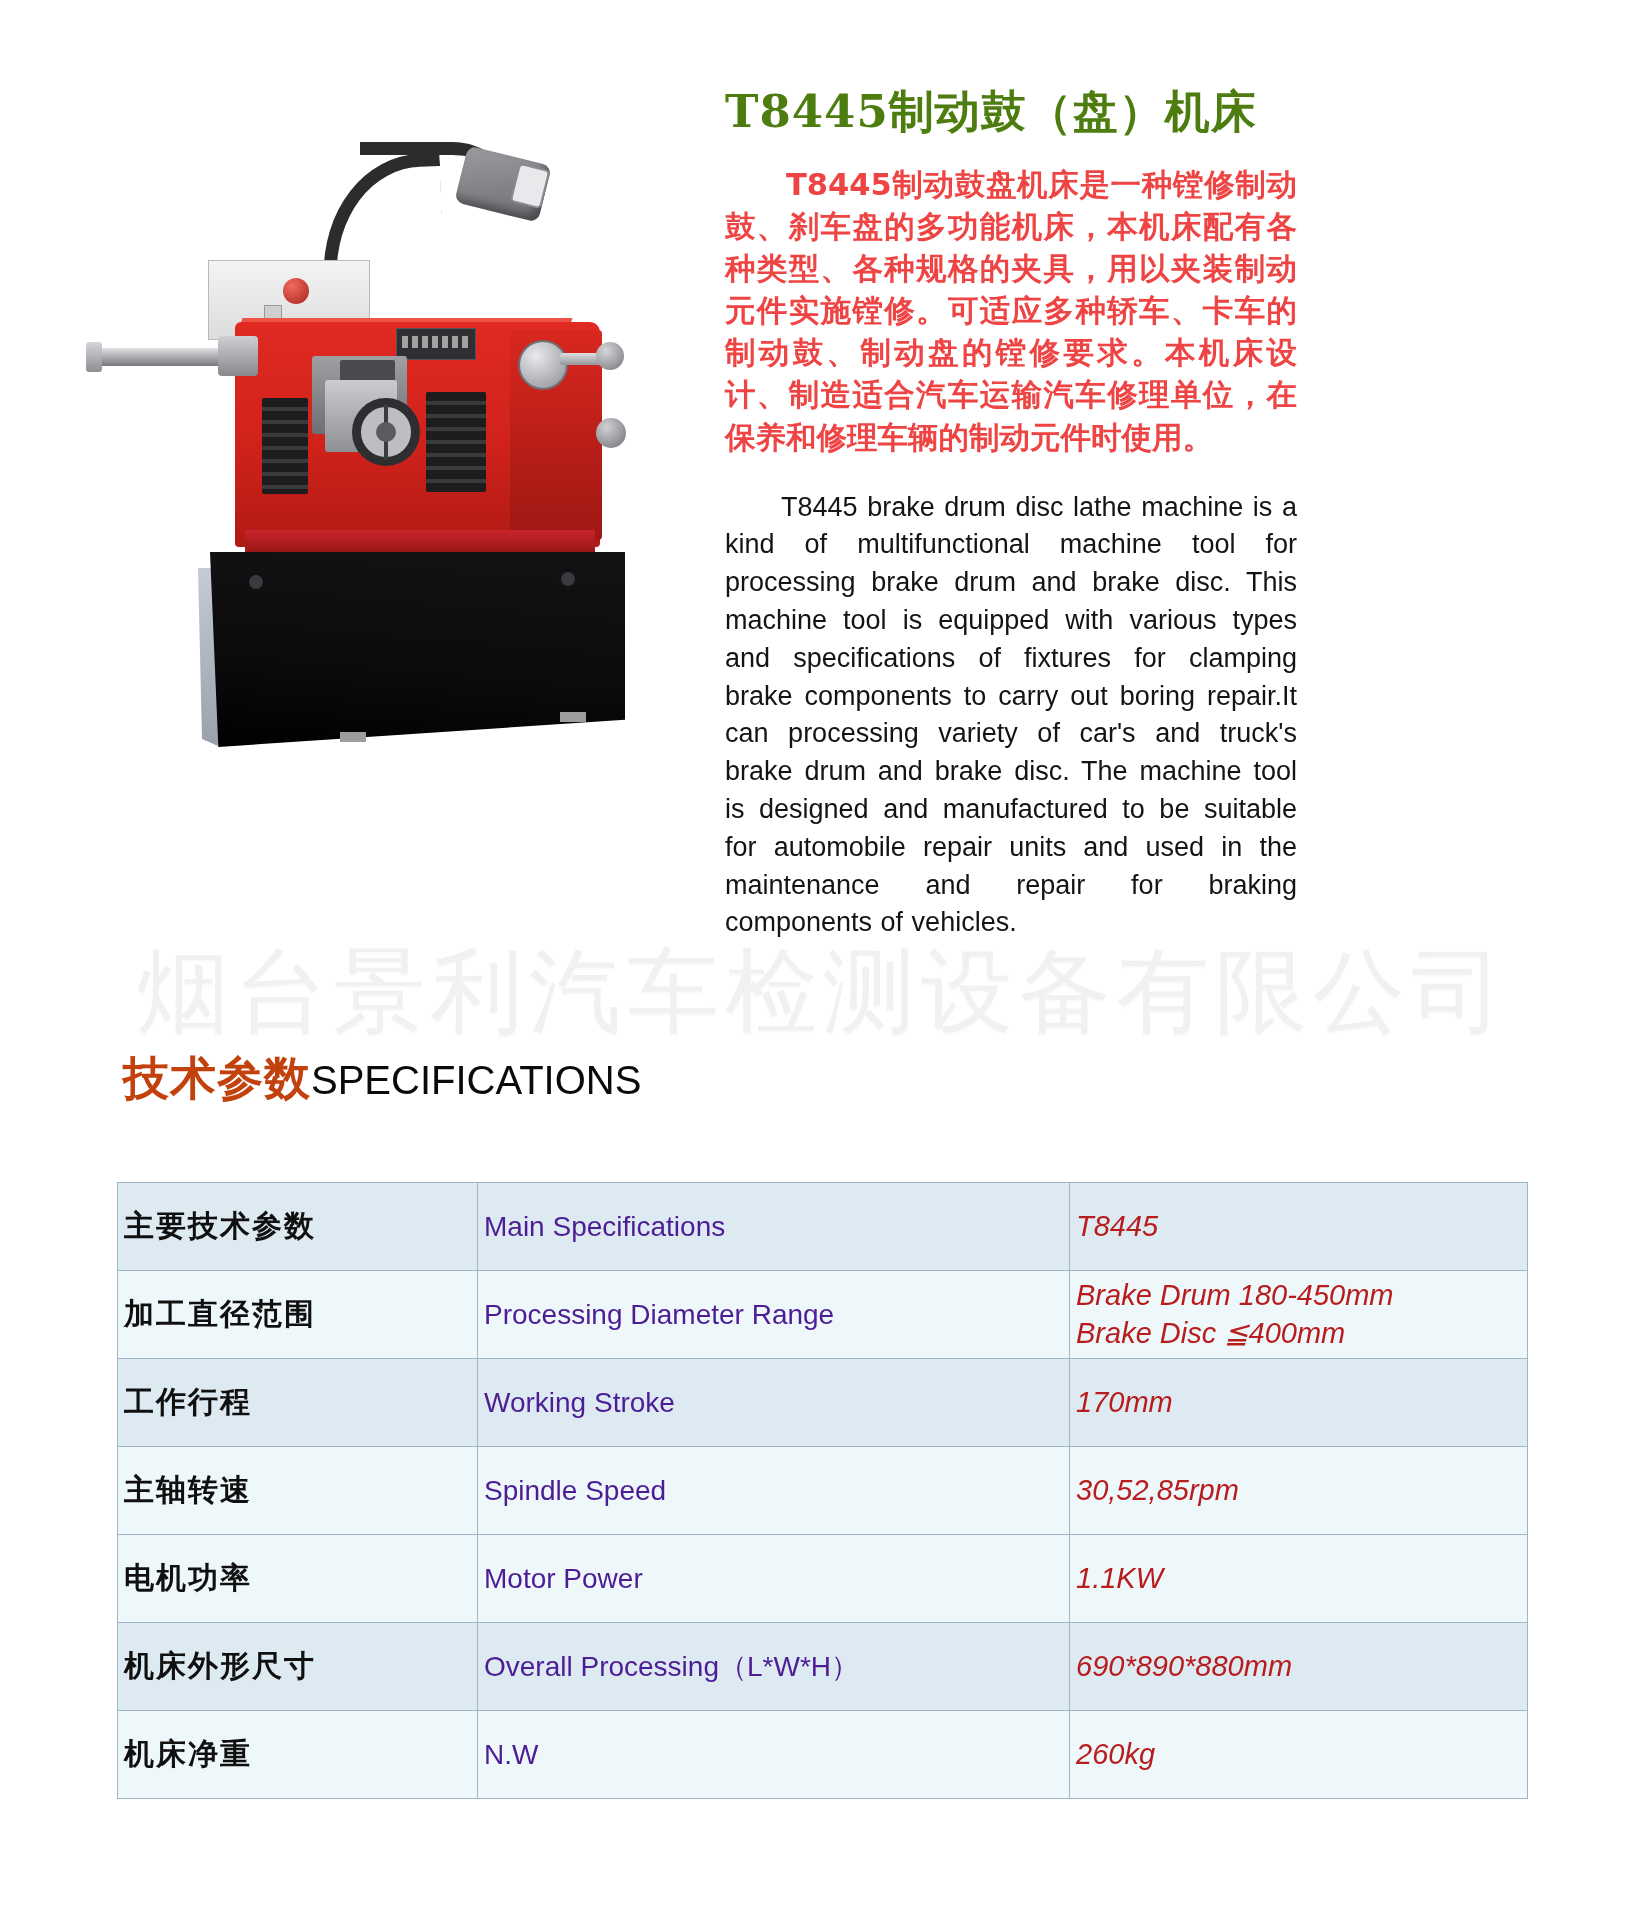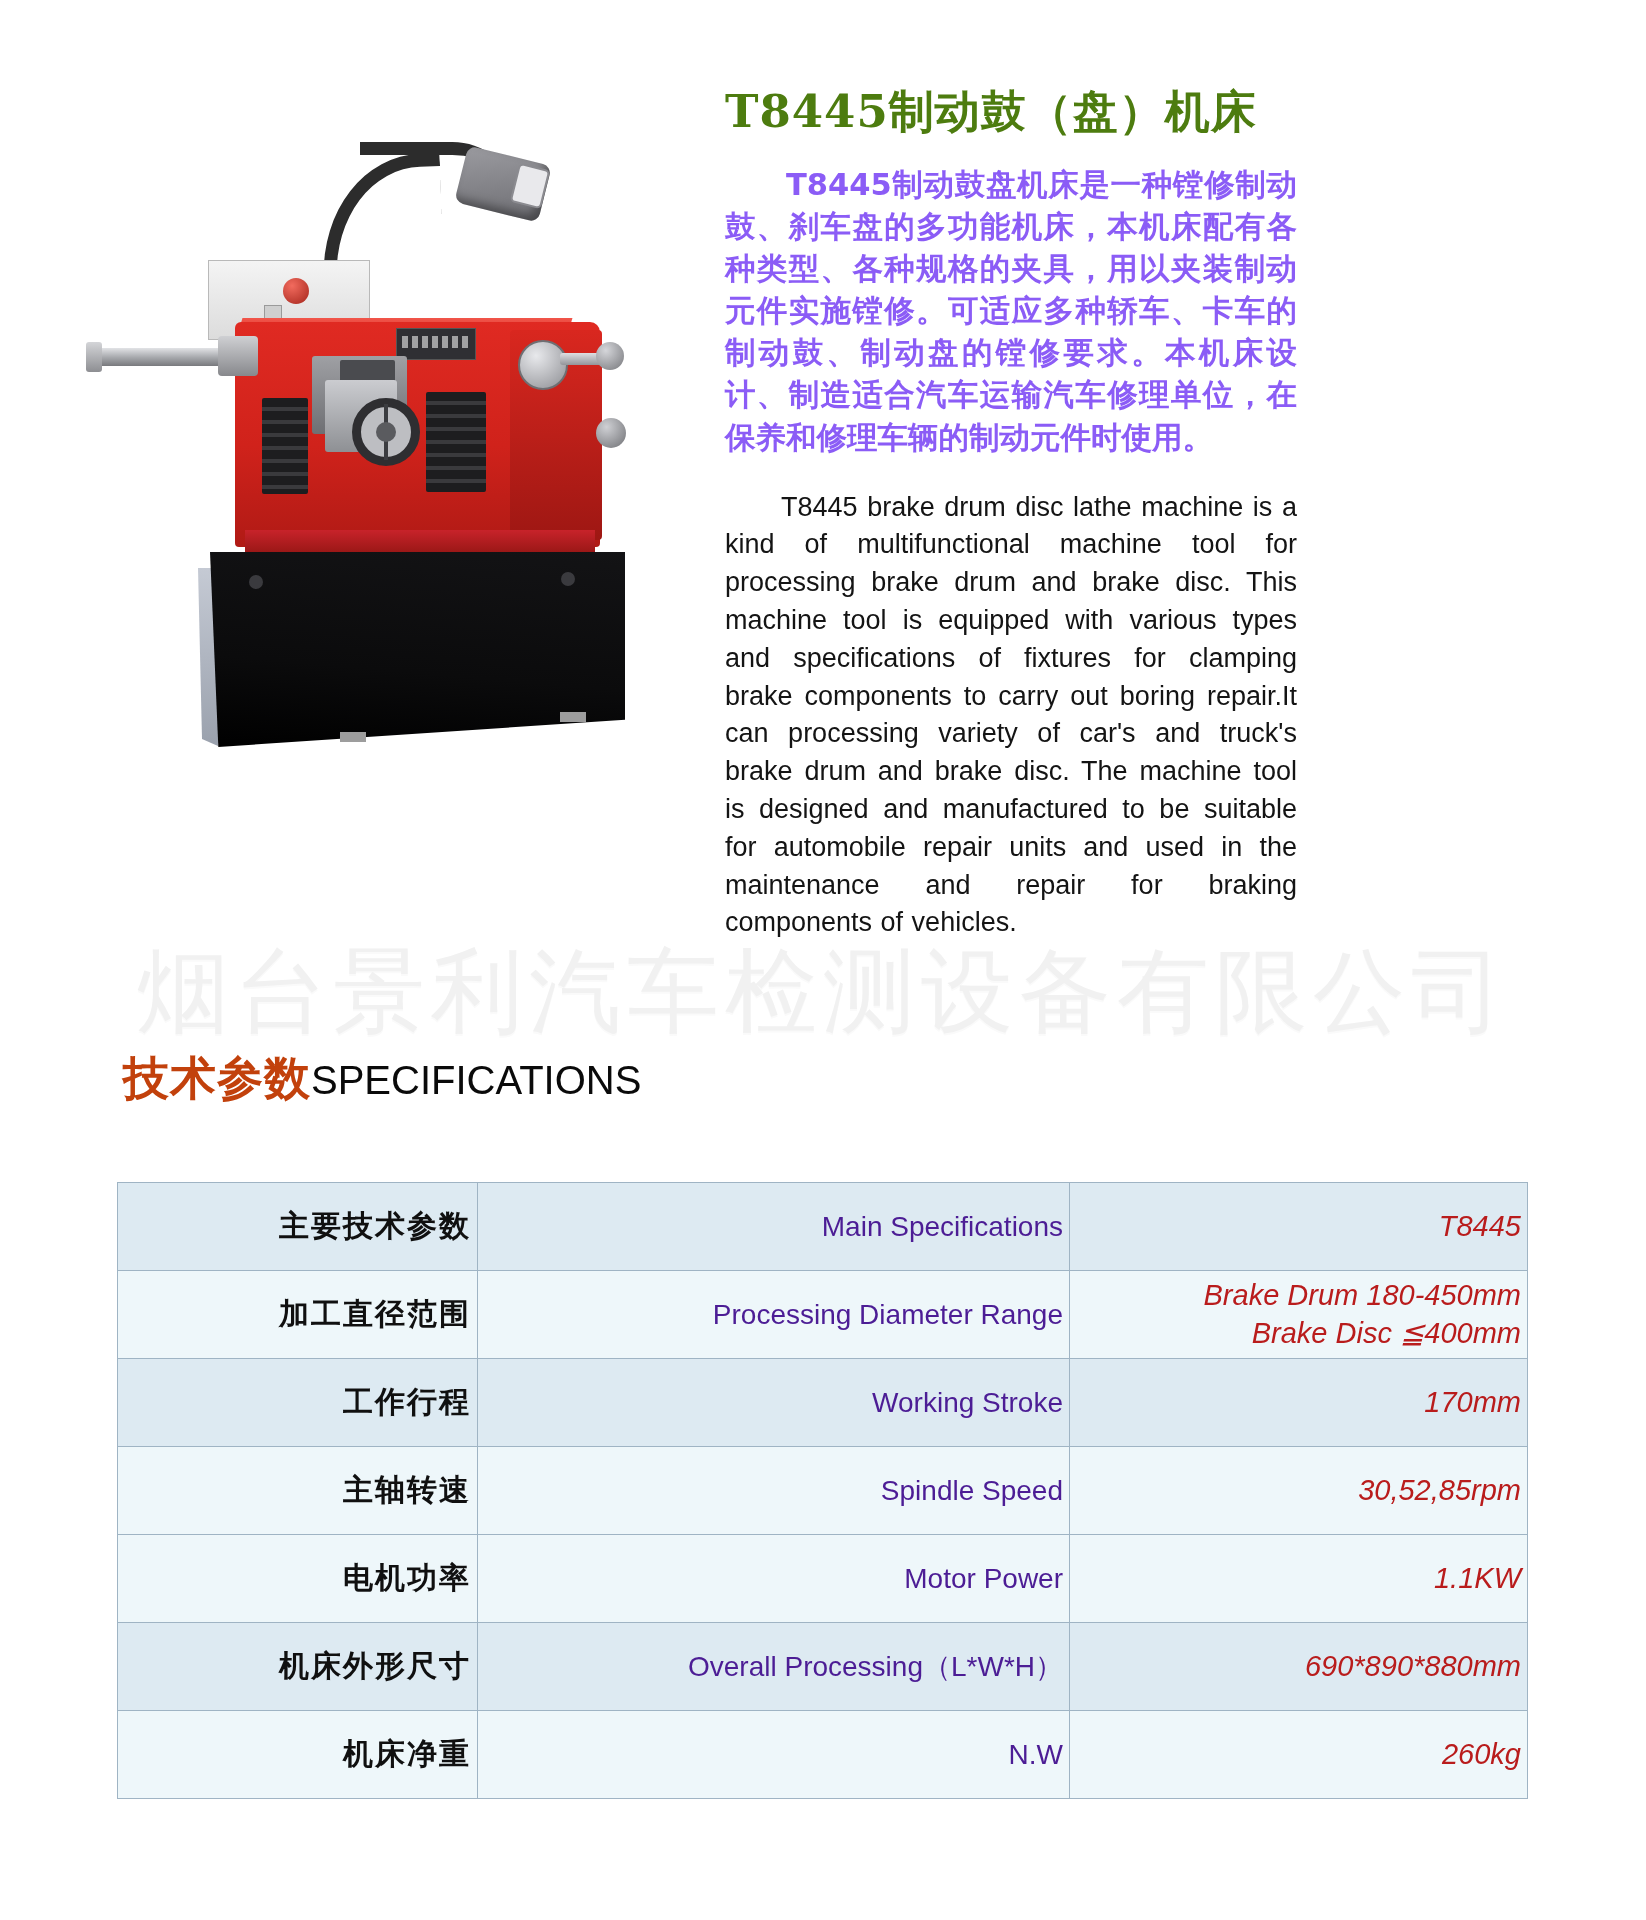--- a/index.html
+++ b/index.html
@@ -336,21 +336,21 @@
   }
   #para-cn {
     margin: 26px 0 0 0;
     font-family: "DejaVu Sans", sans-serif;
     font-weight: bold;
     font-size: 30.5px;
     line-height: 1.38;
     text-align: justify;
     text-justify: inter-ideograph;
     text-indent: 61px;
-    color: #8b5cf6;
+    color: #ef4444;
   }
   #para-en {
     margin: 30px 0 0 0;
     font-family: "Liberation Sans", sans-serif;
     font-size: 27px;
     line-height: 1.40;
     text-align: justify;
     text-indent: 56px;
     color: #141414;
     word-spacing: 1px;
@@ -392,21 +392,21 @@
   table.spec {
     border-collapse: collapse;
     width: 100%;
     table-layout: fixed;
   }
   table.spec col.c1 { width: 360px; }
   table.spec col.c2 { width: 592px; }
   table.spec col.c3 { width: 458px; }
   table.spec td {
     border: 1px solid #9fb4c4;
-    text-align: right;
+    text-align: left;
     vertical-align: middle;
     padding: 4px 6px;
     height: 88px;
     box-sizing: border-box;
   }
   table.spec tr.row-a td { background: #ddeaf2; }
   table.spec tr.row-b td { background: #eef7fa; }
   table.spec td.cn {
     font-family: "DejaVu Sans", sans-serif;
     font-weight: bold;

